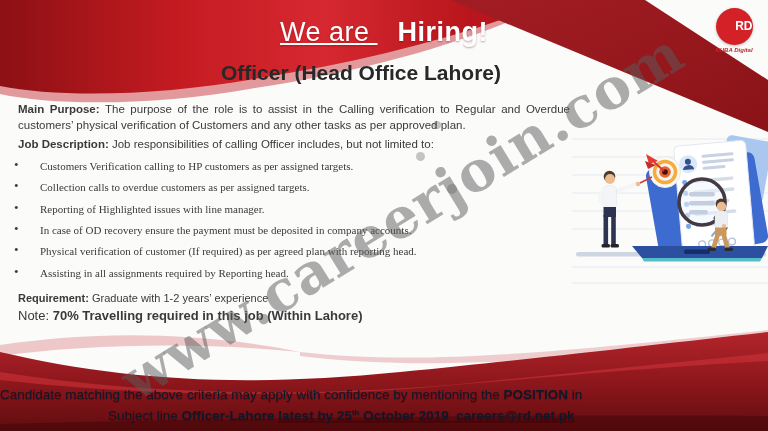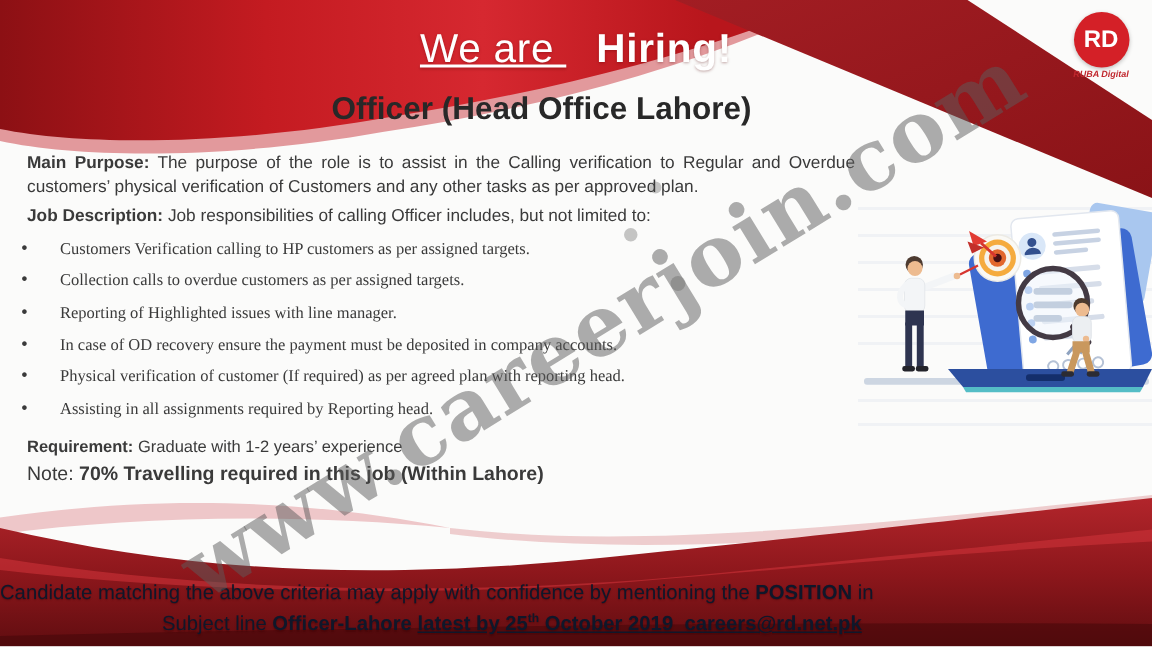--- a/index.html
+++ b/index.html
@@ -45,21 +45,21 @@
     color:#0f172a;z-index:6;font-size:13.5px;line-height:1.55;
     text-shadow:0 1px 1px rgba(60,0,0,.4);
   }
   .footer .line2{padding-left:108px;}
   .footer .u{ text-decoration:underline;font-weight:700;}
   .footer sup{font-size:8px;vertical-align:super;line-height:0;}
   
   .logo{position:absolute;top:8px;right:12px;z-index:7;text-align:center;width:44px;}
   .logo-circle{
     width:37px;height:37px;border-radius:50%;background:#d42027;margin:0 auto;
-    color:#fff;font-weight:700;font-size:16px;line-height:37px;text-align:center;
+    color:#fff;font-weight:700;font-size:12px;line-height:37px;text-align:right;
     box-shadow:0 1px 3px rgba(0,0,0,.25);
   }
   .logo-sub{font-size:6px;color:#c0272d;font-weight:700;font-style:italic;margin-top:2px;white-space:nowrap;}
   
   .watermark{
     position:absolute;left:402px;top:216px;z-index:9;white-space:nowrap;
     transform:translate(-50%,-50%) rotate(-31.5deg);
     font-family:"DejaVu Serif",serif;font-weight:700;font-size:56px;
     color:rgba(92,92,92,0.5);letter-spacing:1px;pointer-events:none;
   }

